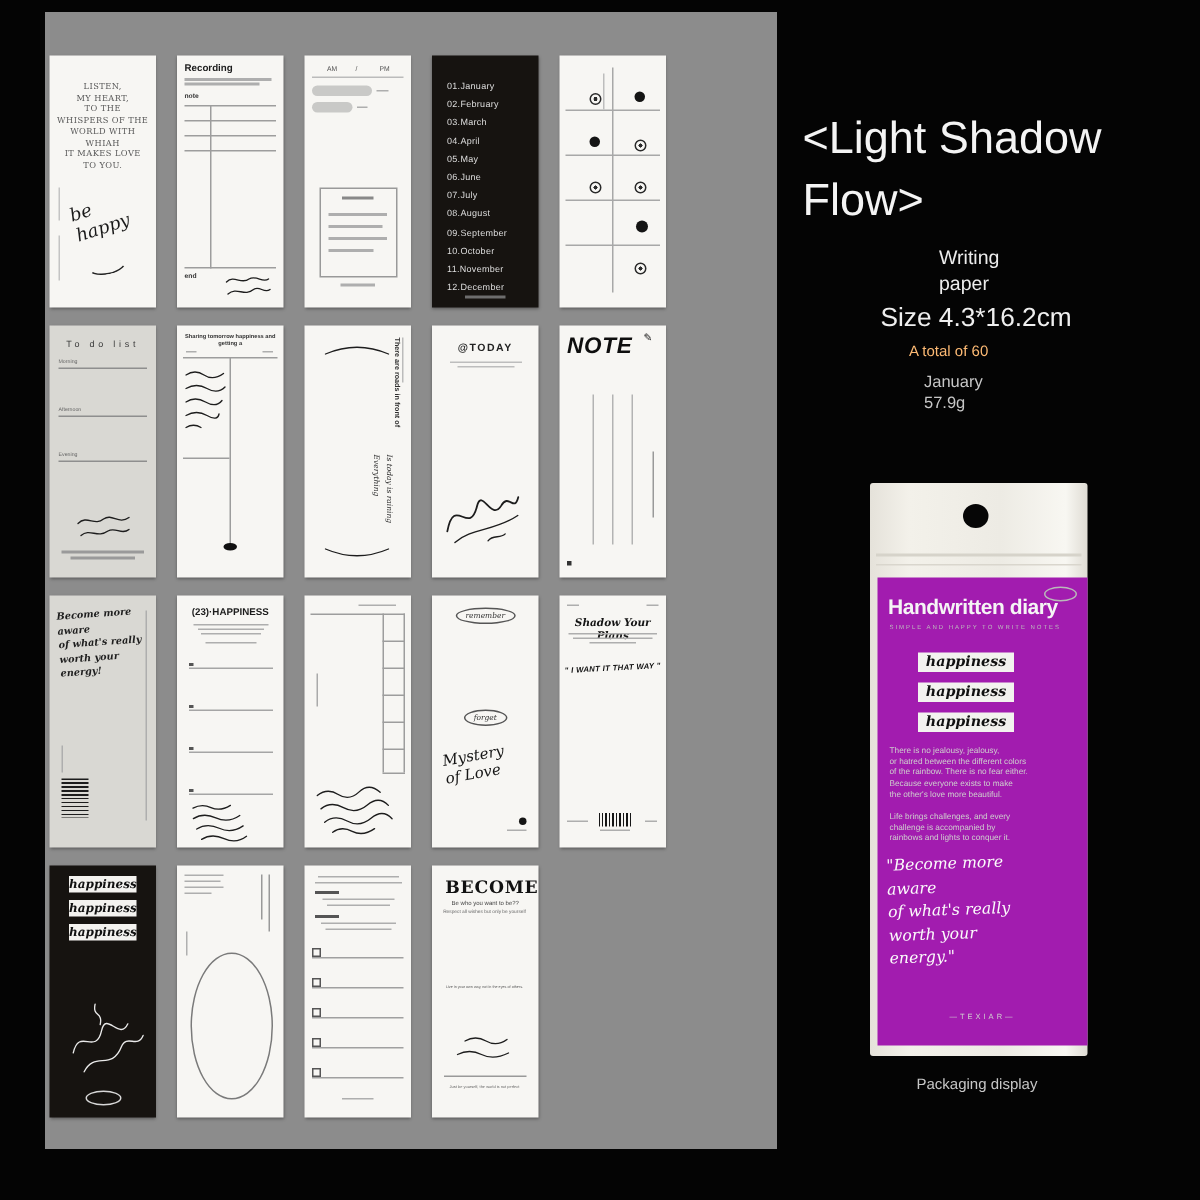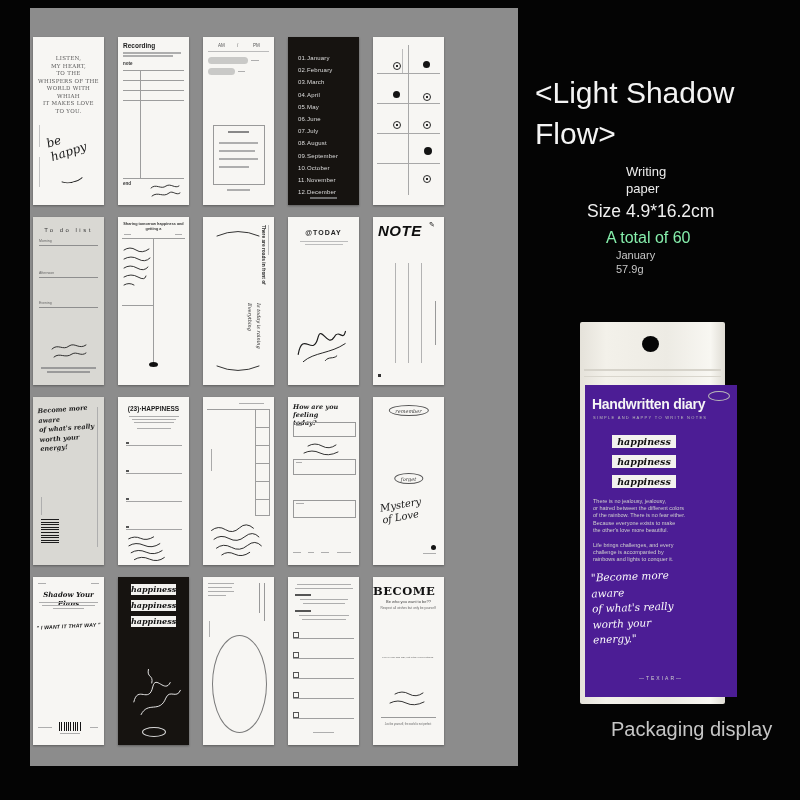--- a/index.html
+++ b/index.html
@@ -234,41 +234,20 @@
     <div class="ln" style="left:52px;top:118px;width:15px;height:1px"></div>
     <div class="ln" style="left:8px;top:52px;width:1px;height:22px;background:#aaa"></div>
     <svg class="scrib ab" style="left:6px;top:124px;transform:rotate(-3deg)" width="58" height="36" viewBox="0 0 58 36">
       <path d="M3 8 Q10 3 17 8 T31 7 T45 8"></path>
       <path d="M5 17 Q12 12 20 17 T36 16 T50 17"></path>
       <path d="M7 26 Q14 21 22 26 T38 25 T52 26"></path>
       <path d="M12 33 Q18 29 25 33 T40 32"></path>
     </svg>
   </div>
 
-  <div class="card">
-    <div class="ab serif pre" style="left:5px;top:6px;font-size:6.5px;line-height:8px;font-style:italic;font-weight:bold;color:#1c1c1c">How are you feeling
-today?</div>
-    <div class="ab" style="left:5px;top:25px;width:61px;height:13px;border:1px solid #999">
-      <div class="mb" style="left:2px;top:2px;width:6px;height:1px"></div>
-    </div>
-    <svg class="scrib ab" style="left:14px;top:44px" width="44" height="16" viewBox="0 0 44 16">
-      <path d="M6 5 Q13 1 20 5 T34 4"></path>
-      <path d="M2 12 Q10 8 18 12 T36 11"></path>
-    </svg>
-    <div class="ab" style="left:5px;top:62px;width:61px;height:14px;border:1px solid #999">
-      <div class="mb" style="left:2px;top:2px;width:6px;height:1px"></div>
-    </div>
-    <div class="ab" style="left:5px;top:103px;width:61px;height:16px;border:1px solid #999">
-      <div class="mb" style="left:2px;top:2px;width:8px;height:1px"></div>
-    </div>
-    <div class="mb" style="left:5px;top:155px;width:8px;height:1px"></div>
-    <div class="mb" style="left:20px;top:155px;width:6px;height:1px"></div>
-    <div class="mb" style="left:33px;top:155px;width:8px;height:1px"></div>
-    <div class="mb" style="left:49px;top:155px;width:14px;height:1px"></div>
-  </div>
 
   <div class="card">
     <span class="badge-oval" style="left:50%;transform:translateX(-50%);top:8px">remember</span>
     <span class="badge-oval" style="left:50%;transform:translateX(-50%);top:76px">forget</span>
     <div class="ab serif pre" style="left:8px;top:102px;font-size:10px;line-height:12px;font-style:italic;color:#161616;transform:rotate(-10deg)">Mystery
 of Love</div>
     <span class="sdot" style="left:58px;top:148px;width:5px;height:5px"></span>
     <div class="mb" style="left:50px;top:156px;width:13px;height:1px"></div>
   </div>
 
@@ -327,51 +306,51 @@
     <div class="ab" style="left:5px;top:95px;width:4px;height:4px;border:1px solid #555"></div>
     <div class="ln" style="left:5px;top:101px;width:61px;height:1px;background:#a0a0a0"></div>
     <div class="ab" style="left:5px;top:115px;width:4px;height:4px;border:1px solid #555"></div>
     <div class="ln" style="left:5px;top:121px;width:61px;height:1px;background:#a0a0a0"></div>
     <div class="ab" style="left:5px;top:135px;width:4px;height:4px;border:1px solid #555"></div>
     <div class="ln" style="left:5px;top:141px;width:61px;height:1px;background:#a0a0a0"></div>
     <div class="mb" style="left:25px;top:155px;width:21px;height:1px"></div>
   </div>
 
   <div class="card">
-    <div class="ab serif" style="left:0;right:0;top:7px;text-align:left;font-size:11.5px;font-weight:bold;letter-spacing:.5px;color:#111">BECOME</div>
+    <div class="ab serif" style="left:0;right:0;top:7px;text-align:right;font-size:11.5px;font-weight:bold;letter-spacing:.5px;color:#111">BECOME</div>
     <div class="ab" style="left:0;right:0;top:22px;text-align:center;font-size:4px;color:#444">Be who you want to be??</div>
     <div class="ab" style="left:-20px;top:28px;width:110px;text-align:center;font-size:4px;color:#666;transform:scale(.8);white-space:nowrap">Respect all wishes but only be yourself</div>
     <div class="ab" style="left:-20px;top:78px;width:110px;text-align:center;font-size:4px;color:#555;transform:scale(.62);white-space:nowrap">Live in your own way, not in the eyes of others.</div>
     <svg class="scrib ab" style="left:14px;top:112px" width="44" height="20" viewBox="0 0 44 20">
       <path d="M8 5 Q15 1 22 5 T36 4"></path>
       <path d="M3 14 Q11 10 19 14 T37 13"></path>
     </svg>
     <div class="ln" style="left:8px;top:140px;width:55px;height:1px;background:#999"></div>
     <div class="ab" style="left:-20px;top:145px;width:110px;text-align:center;font-size:4px;color:#666;transform:scale(.66);white-space:nowrap">Just be yourself, the world is not perfect</div>
   </div>
 
 </div>
 
 <div class="ab pre" style="left:535px;top:72px;font-size:30px;line-height:41px;color:#f4f4f4">&lt;Light Shadow
 Flow&gt;</div>
 <div class="ab pre" style="left:626px;top:163px;font-size:13px;line-height:17px;color:#ededed">Writing
 paper</div>
-<div class="ab" style="left:587px;top:201px;font-size:17.5px;color:#efefef">Size 4.9*16.2cm</div>
-<div class="ab" style="left:606px;top:229px;font-size:16px;color:#86efac">A total of 60</div>
+<div class="ab" style="left:587px;top:201px;font-size:17.5px;color:#efefef">Size 4.3*16.2cm</div>
+<div class="ab" style="left:606px;top:229px;font-size:10px;color:#fdba74">A total of 60</div>
 <div class="ab pre" style="left:616px;top:248px;font-size:11px;line-height:14px;color:#c7c7c7">January
 57.9g</div>
 
 <div class="ab" style="left:580px;top:322px;width:145px;height:382px">
   <div class="ab" style="left:0;top:0;right:0;bottom:0;border-radius:2px;
        background:linear-gradient(90deg,#e5e2da,#f3f1ea 18%,#edebe4 60%,#f8f7f2 90%,#dfdcd4)"></div>
   <div class="ab" style="left:62px;top:14px;width:17px;height:16px;background:#060606;border-radius:50%"></div>
   <div class="ab" style="left:4px;top:47px;right:4px;height:2px;background:#d6d3ca"></div>
   <div class="ab" style="left:4px;top:54px;right:4px;height:1px;background:#d9d6cd"></div>
 
-  <div class="ab" style="left:5px;top:63px;width:152px;height:312px;background:#4c1d95">
+  <div class="ab" style="left:5px;top:63px;width:140px;height:312px;background:#a21caf">
     <div class="ab" style="right:7px;top:6px;width:20px;height:8px;border:1px solid #b9b9b9;border-radius:50%"></div>
     <div class="ab" style="left:7px;top:11px;font-size:14px;font-weight:bold;letter-spacing:-.3px;color:#f5f5f5">Handwritten diary</div>
     <div class="ab" style="left:8px;top:30px;font-size:4px;letter-spacing:1.3px;color:#bdbdbd;text-transform:uppercase">Simple and happy to write notes</div>
     <div class="ab" style="left:27px;top:50px">
       <div class="hapbox">happiness</div>
       <div class="hapbox">happiness</div>
       <div class="hapbox">happiness</div>
     </div>
     <div class="ab pre" style="left:8px;top:113px;font-size:5.5px;line-height:7.2px;color:#cecece">There is no jealousy, jealousy,
 or hatred between the different colors
@@ -383,13 +362,13 @@
 rainbows and lights to conquer it.</div>
     <div class="ab serif pre" style="left:7px;top:184px;font-size:10.5px;line-height:15.5px;font-style:italic;color:#fbfbfb;transform:rotate(-2deg)">"Become more
 aware
 of what's really
 worth your
 energy."</div>
     <div class="ab" style="left:0;right:0;top:290px;text-align:center;font-size:5px;letter-spacing:2px;color:#cfcfcf">—TEXIAR—</div>
   </div>
 </div>
 
-<div class="ab" style="left:611px;top:718px;font-size:20px;color:#c6c6c6">Packaging display</div>
+<div class="ab" style="left:611px;top:718px;font-size:10px;color:#c6c6c6">Packaging display</div>
 
 </body></html>

